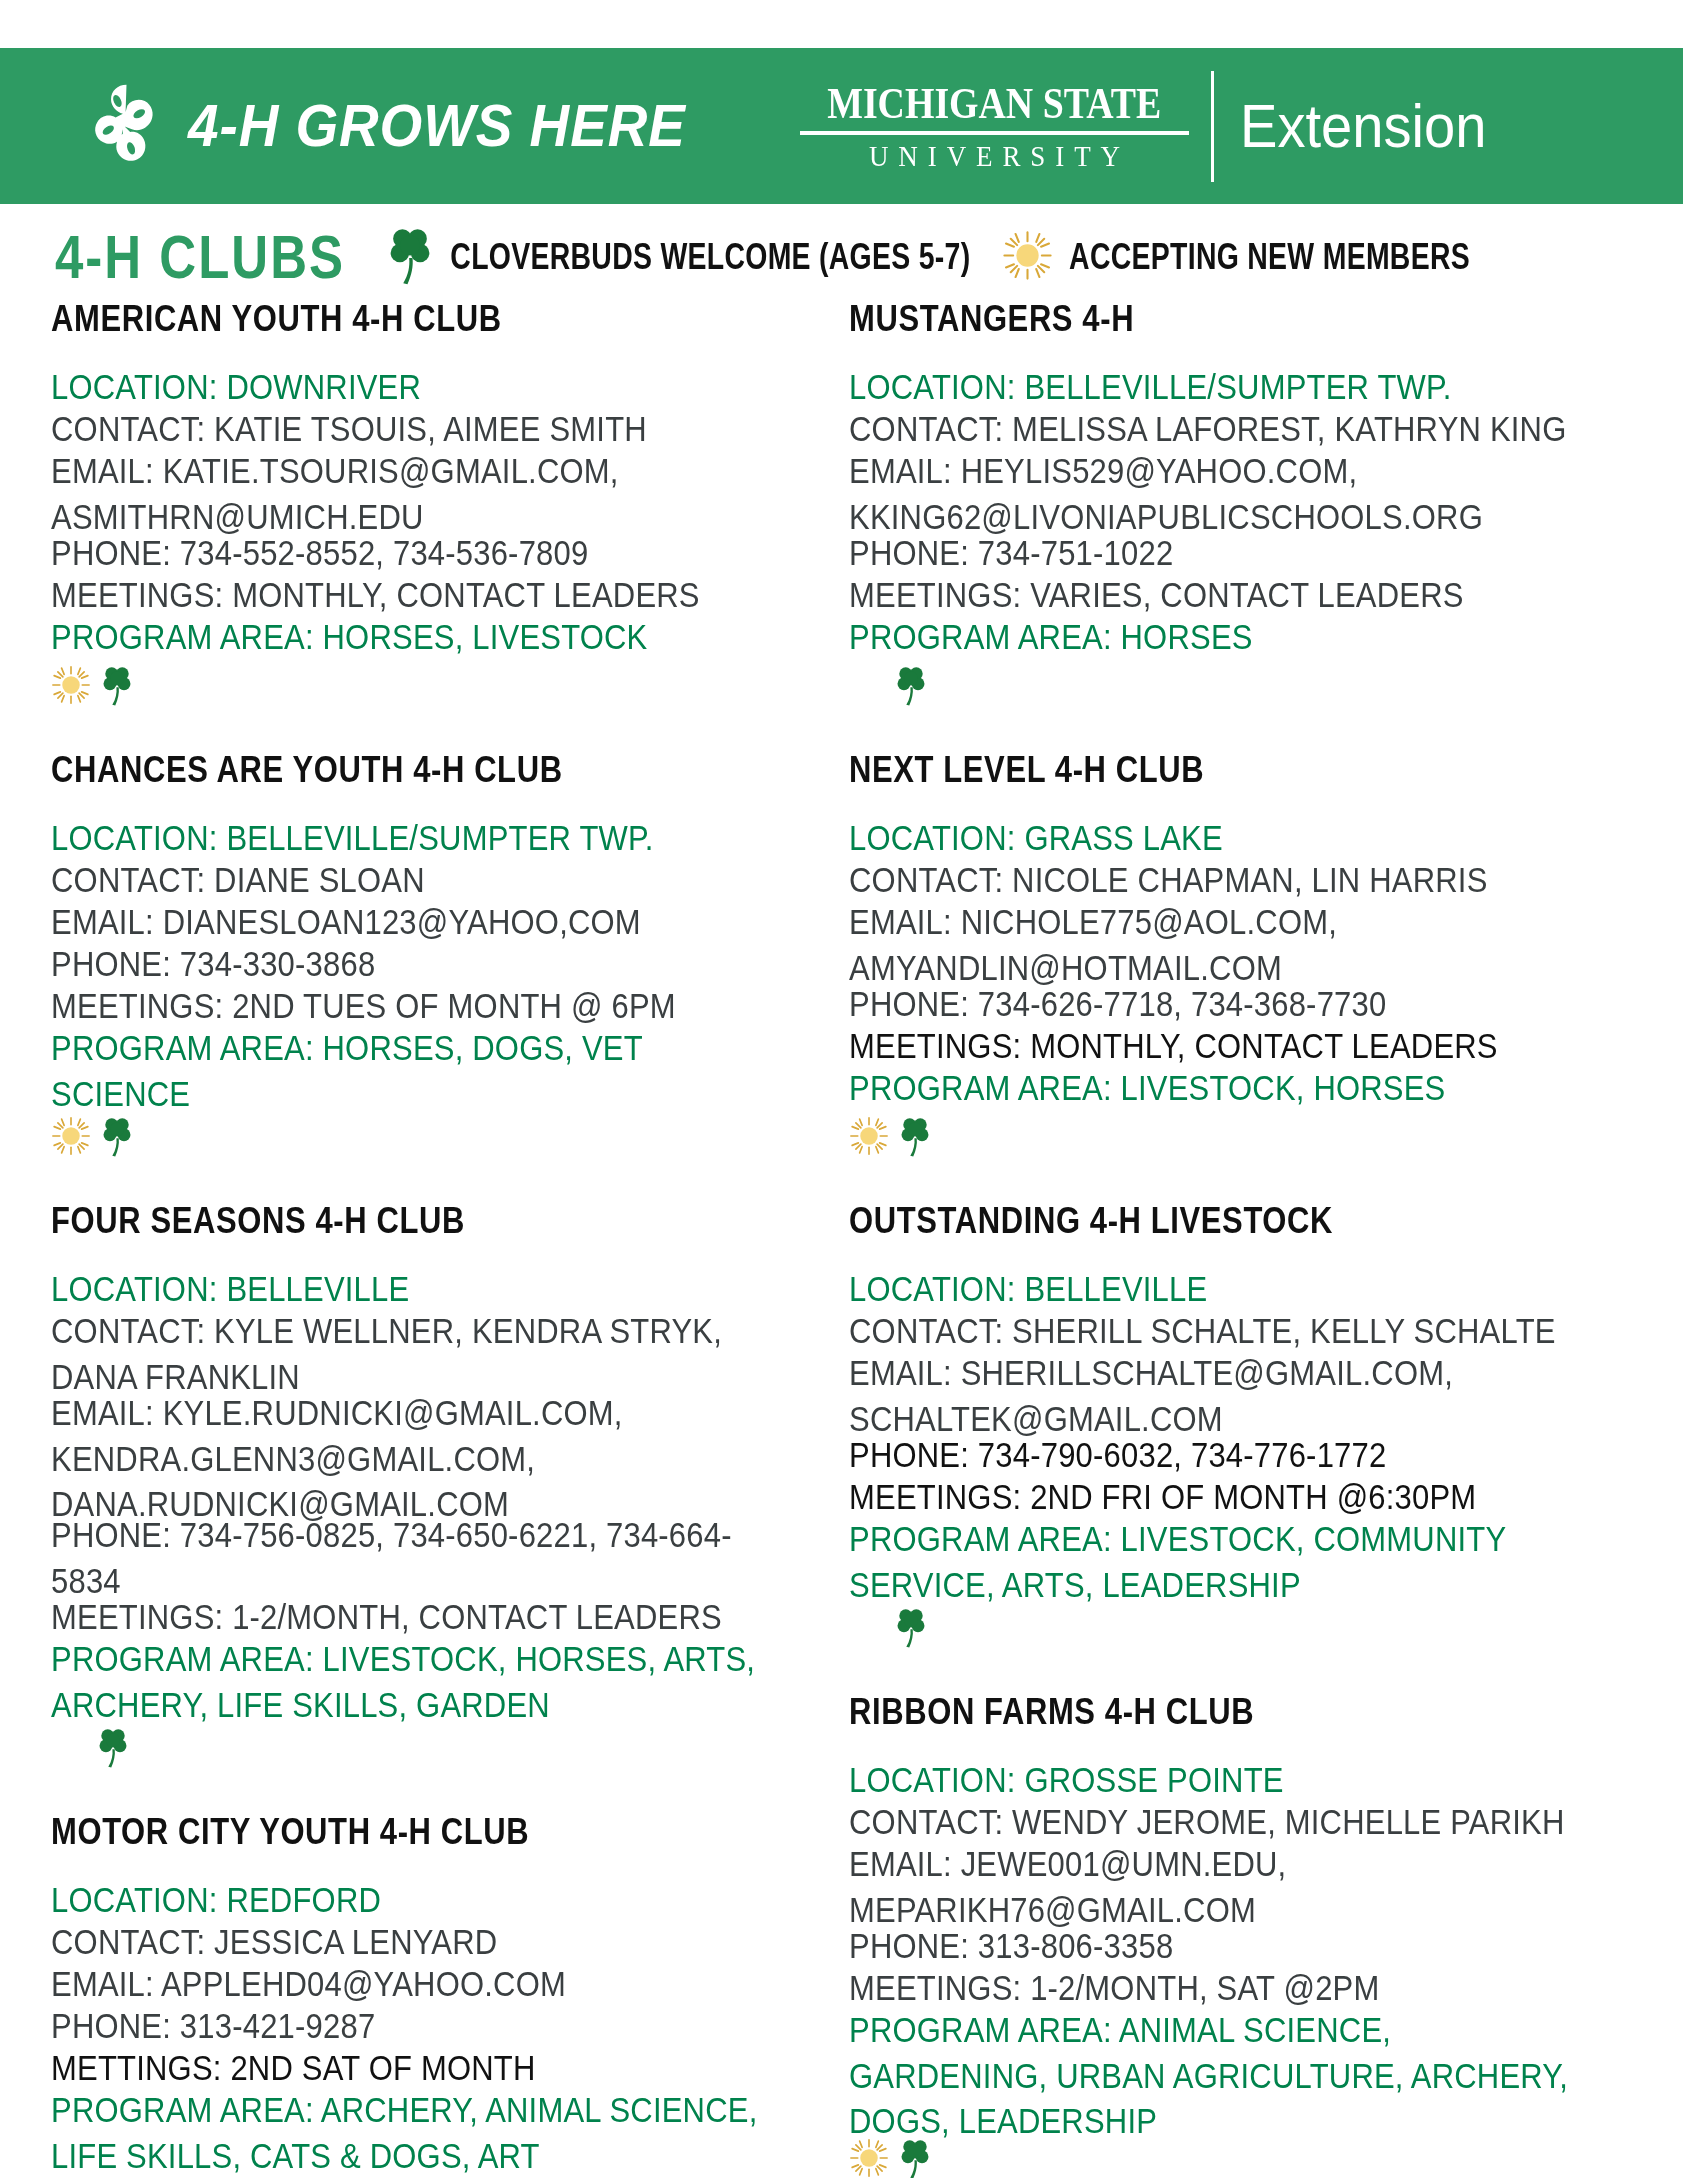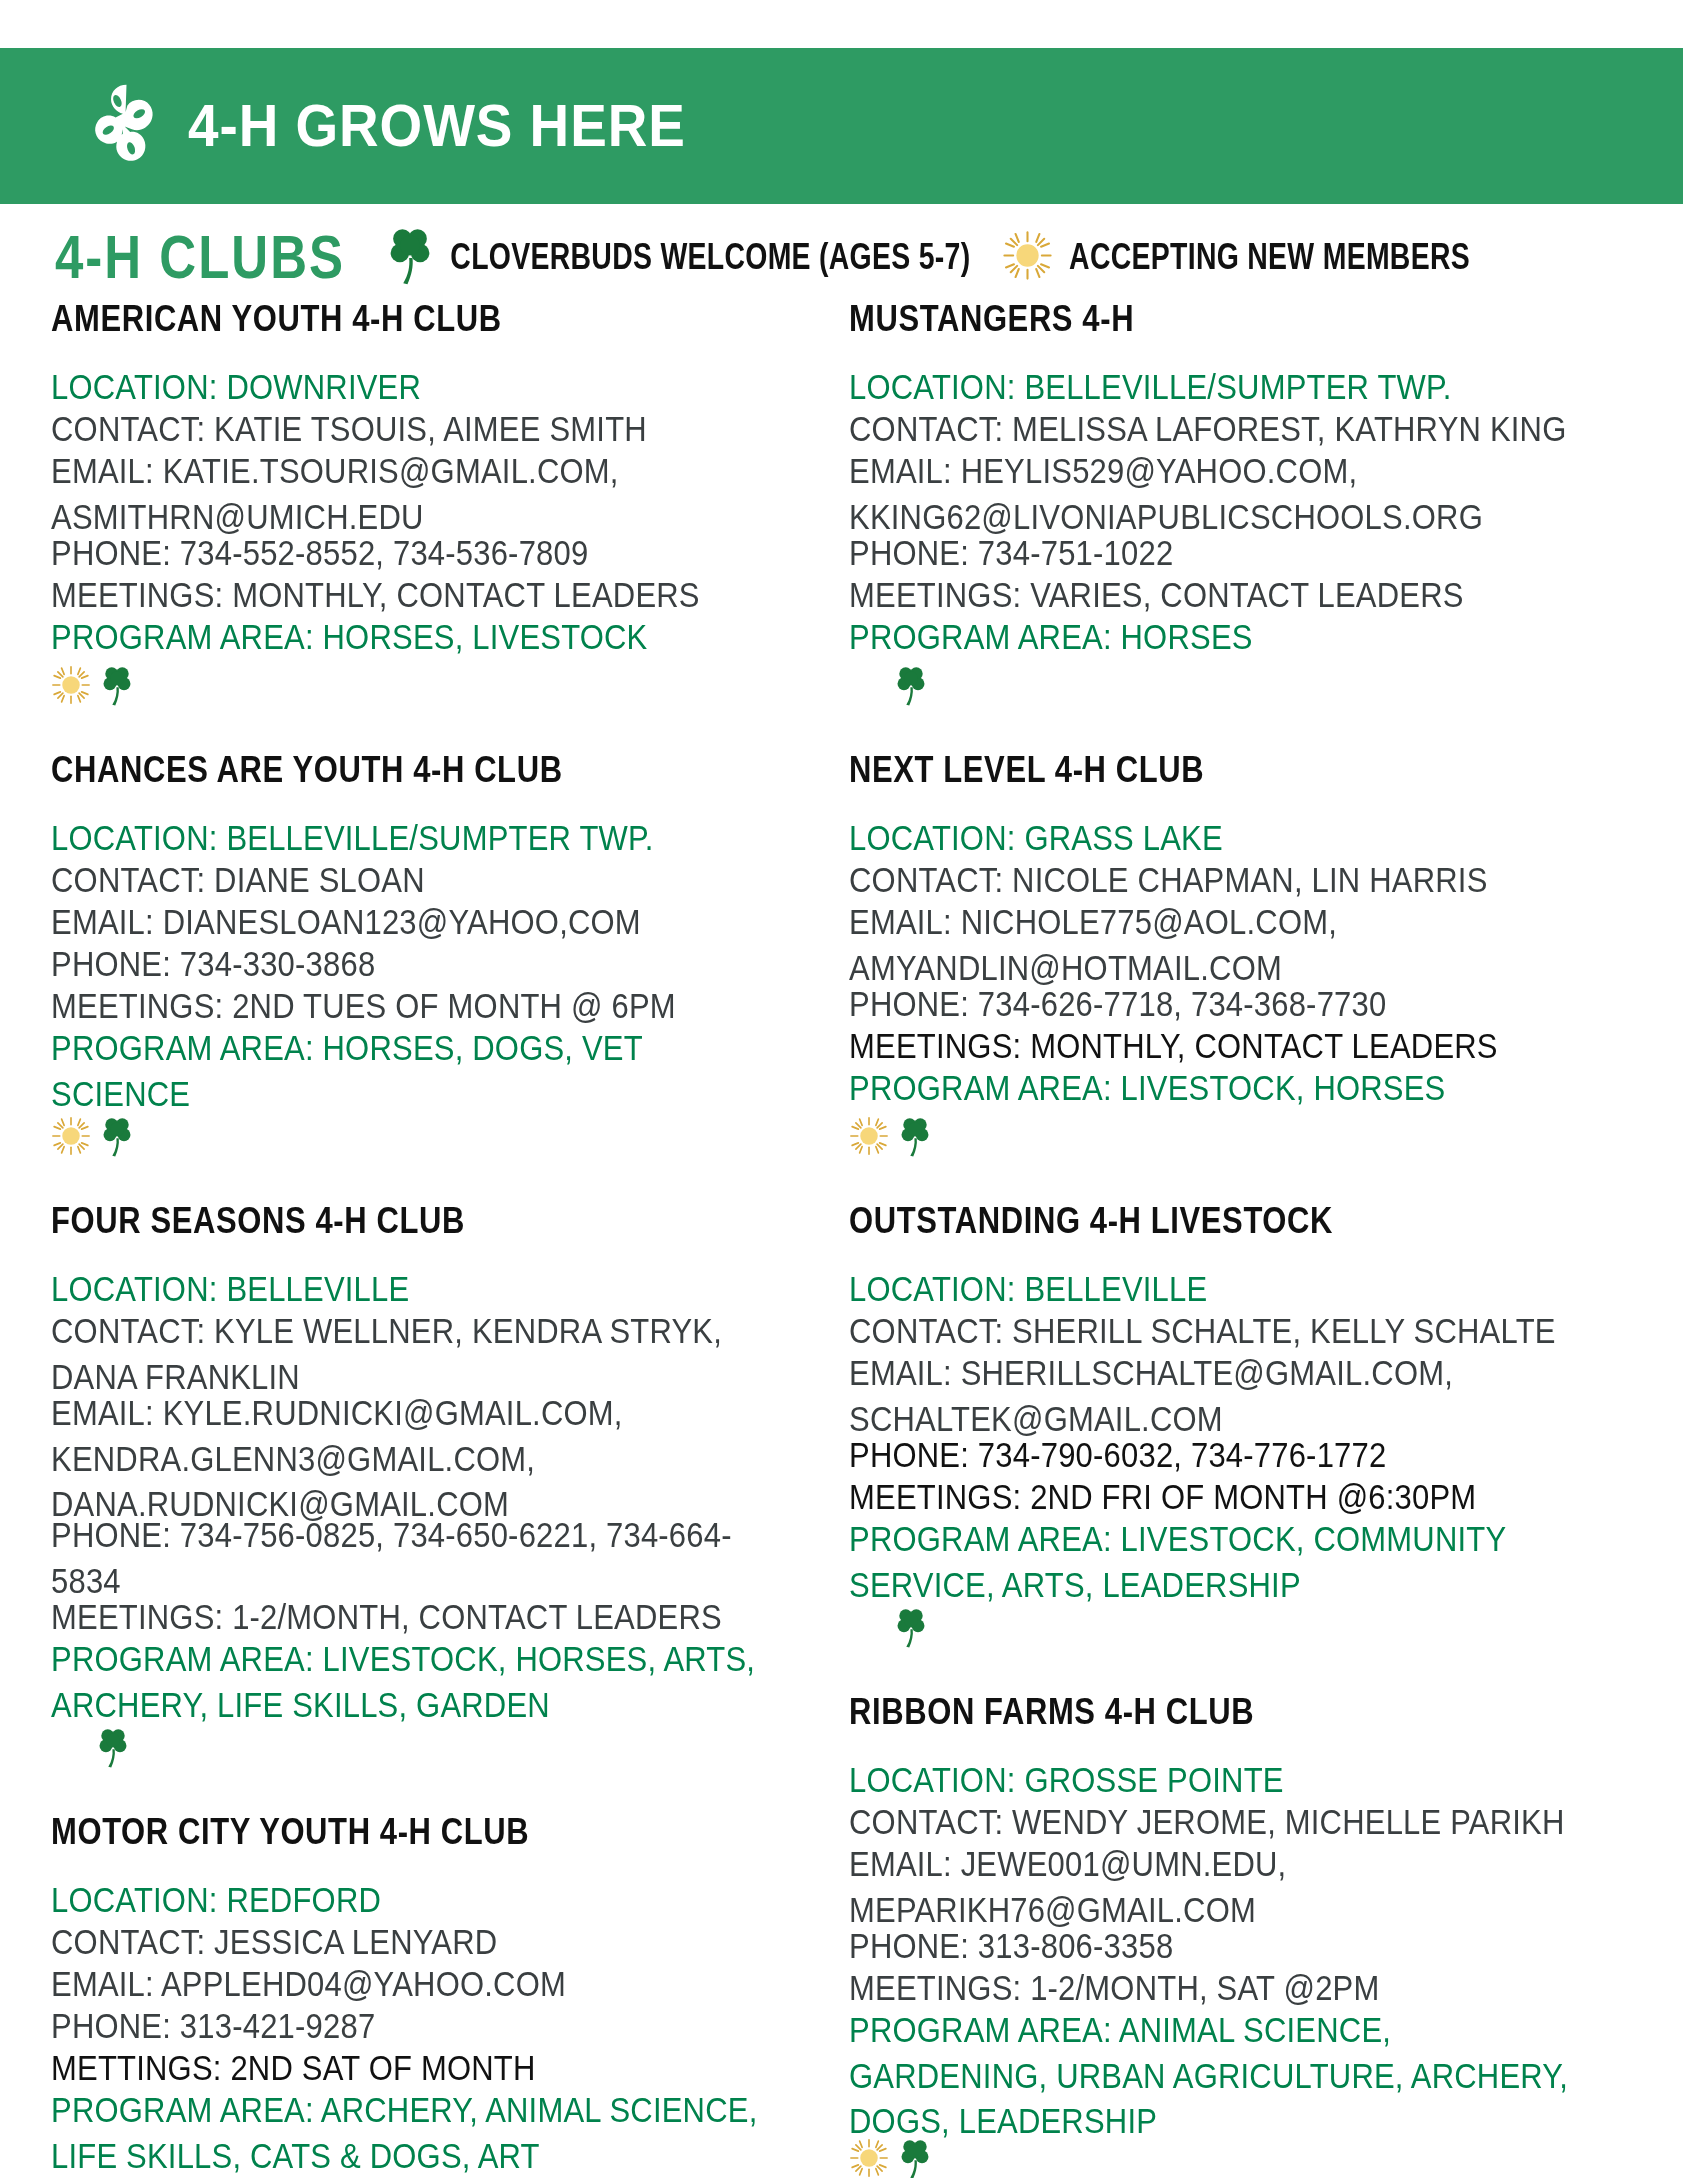--- a/index.html
+++ b/index.html
@@ -11,21 +11,21 @@
     overflow:hidden;
   }
   .page{position:relative;width:1683px;height:2178px;box-sizing:border-box;}
 
   
   .banner{
     position:absolute;left:0;top:48px;width:1683px;height:156px;
     background:#2E9B63;
     display:flex;align-items:center;
   }
-  .banner-left{display:flex;align-items:center;margin-left:81px;}
+  .banner-left{display:flex;align-items:center;margin-left:81px;font-style:italic;}
   .clover-logo{width:91px;height:95px;flex:0 0 auto;margin-right:16px;}
   .grows-here{
     color:#ffffff;
     font-family:"Liberation Sans","DejaVu Sans",sans-serif;
     font-weight:bold;
     font-size:59px;
     letter-spacing:1px;
     transform:scaleX(.93);
     transform-origin:left center;
     white-space:nowrap;
@@ -116,20 +116,29 @@
             <ellipse cx="40" cy="24" rx="4" ry="7" transform="rotate(-25 40 24)"></ellipse>
             <ellipse cx="64" cy="38" rx="4" ry="7" transform="rotate(60 64 38)"></ellipse>
             <ellipse cx="30" cy="56" rx="4" ry="7" transform="rotate(55 30 56)"></ellipse>
             <ellipse cx="55" cy="76" rx="4" ry="7" transform="rotate(-20 55 76)"></ellipse>
           </g>
         </svg>
       </span>
       <span class="grows-here">4-H GROWS HERE</span>
     </div>
 
+    <div class="msu-block">
+      <div class="msu-words">
+        <div class="msu-top">MICHIGAN STATE</div>
+        <div class="msu-rule"></div>
+        <div class="msu-bot">UNIVERSITY</div>
+      </div>
+      <div class="msu-divider"></div>
+      <div class="msu-ext">Extension</div>
+    </div>
   </div>
 
   <div class="titlerow">
     <div class="clubs-title">4-H CLUBS</div>
 
     <div class="legend">
       <div class="legend-item">
         <span class="icon-clover">
           <svg viewBox="0 0 54 70" width="46" height="59" aria-hidden="true">
             <g fill="#1A7A3C">

